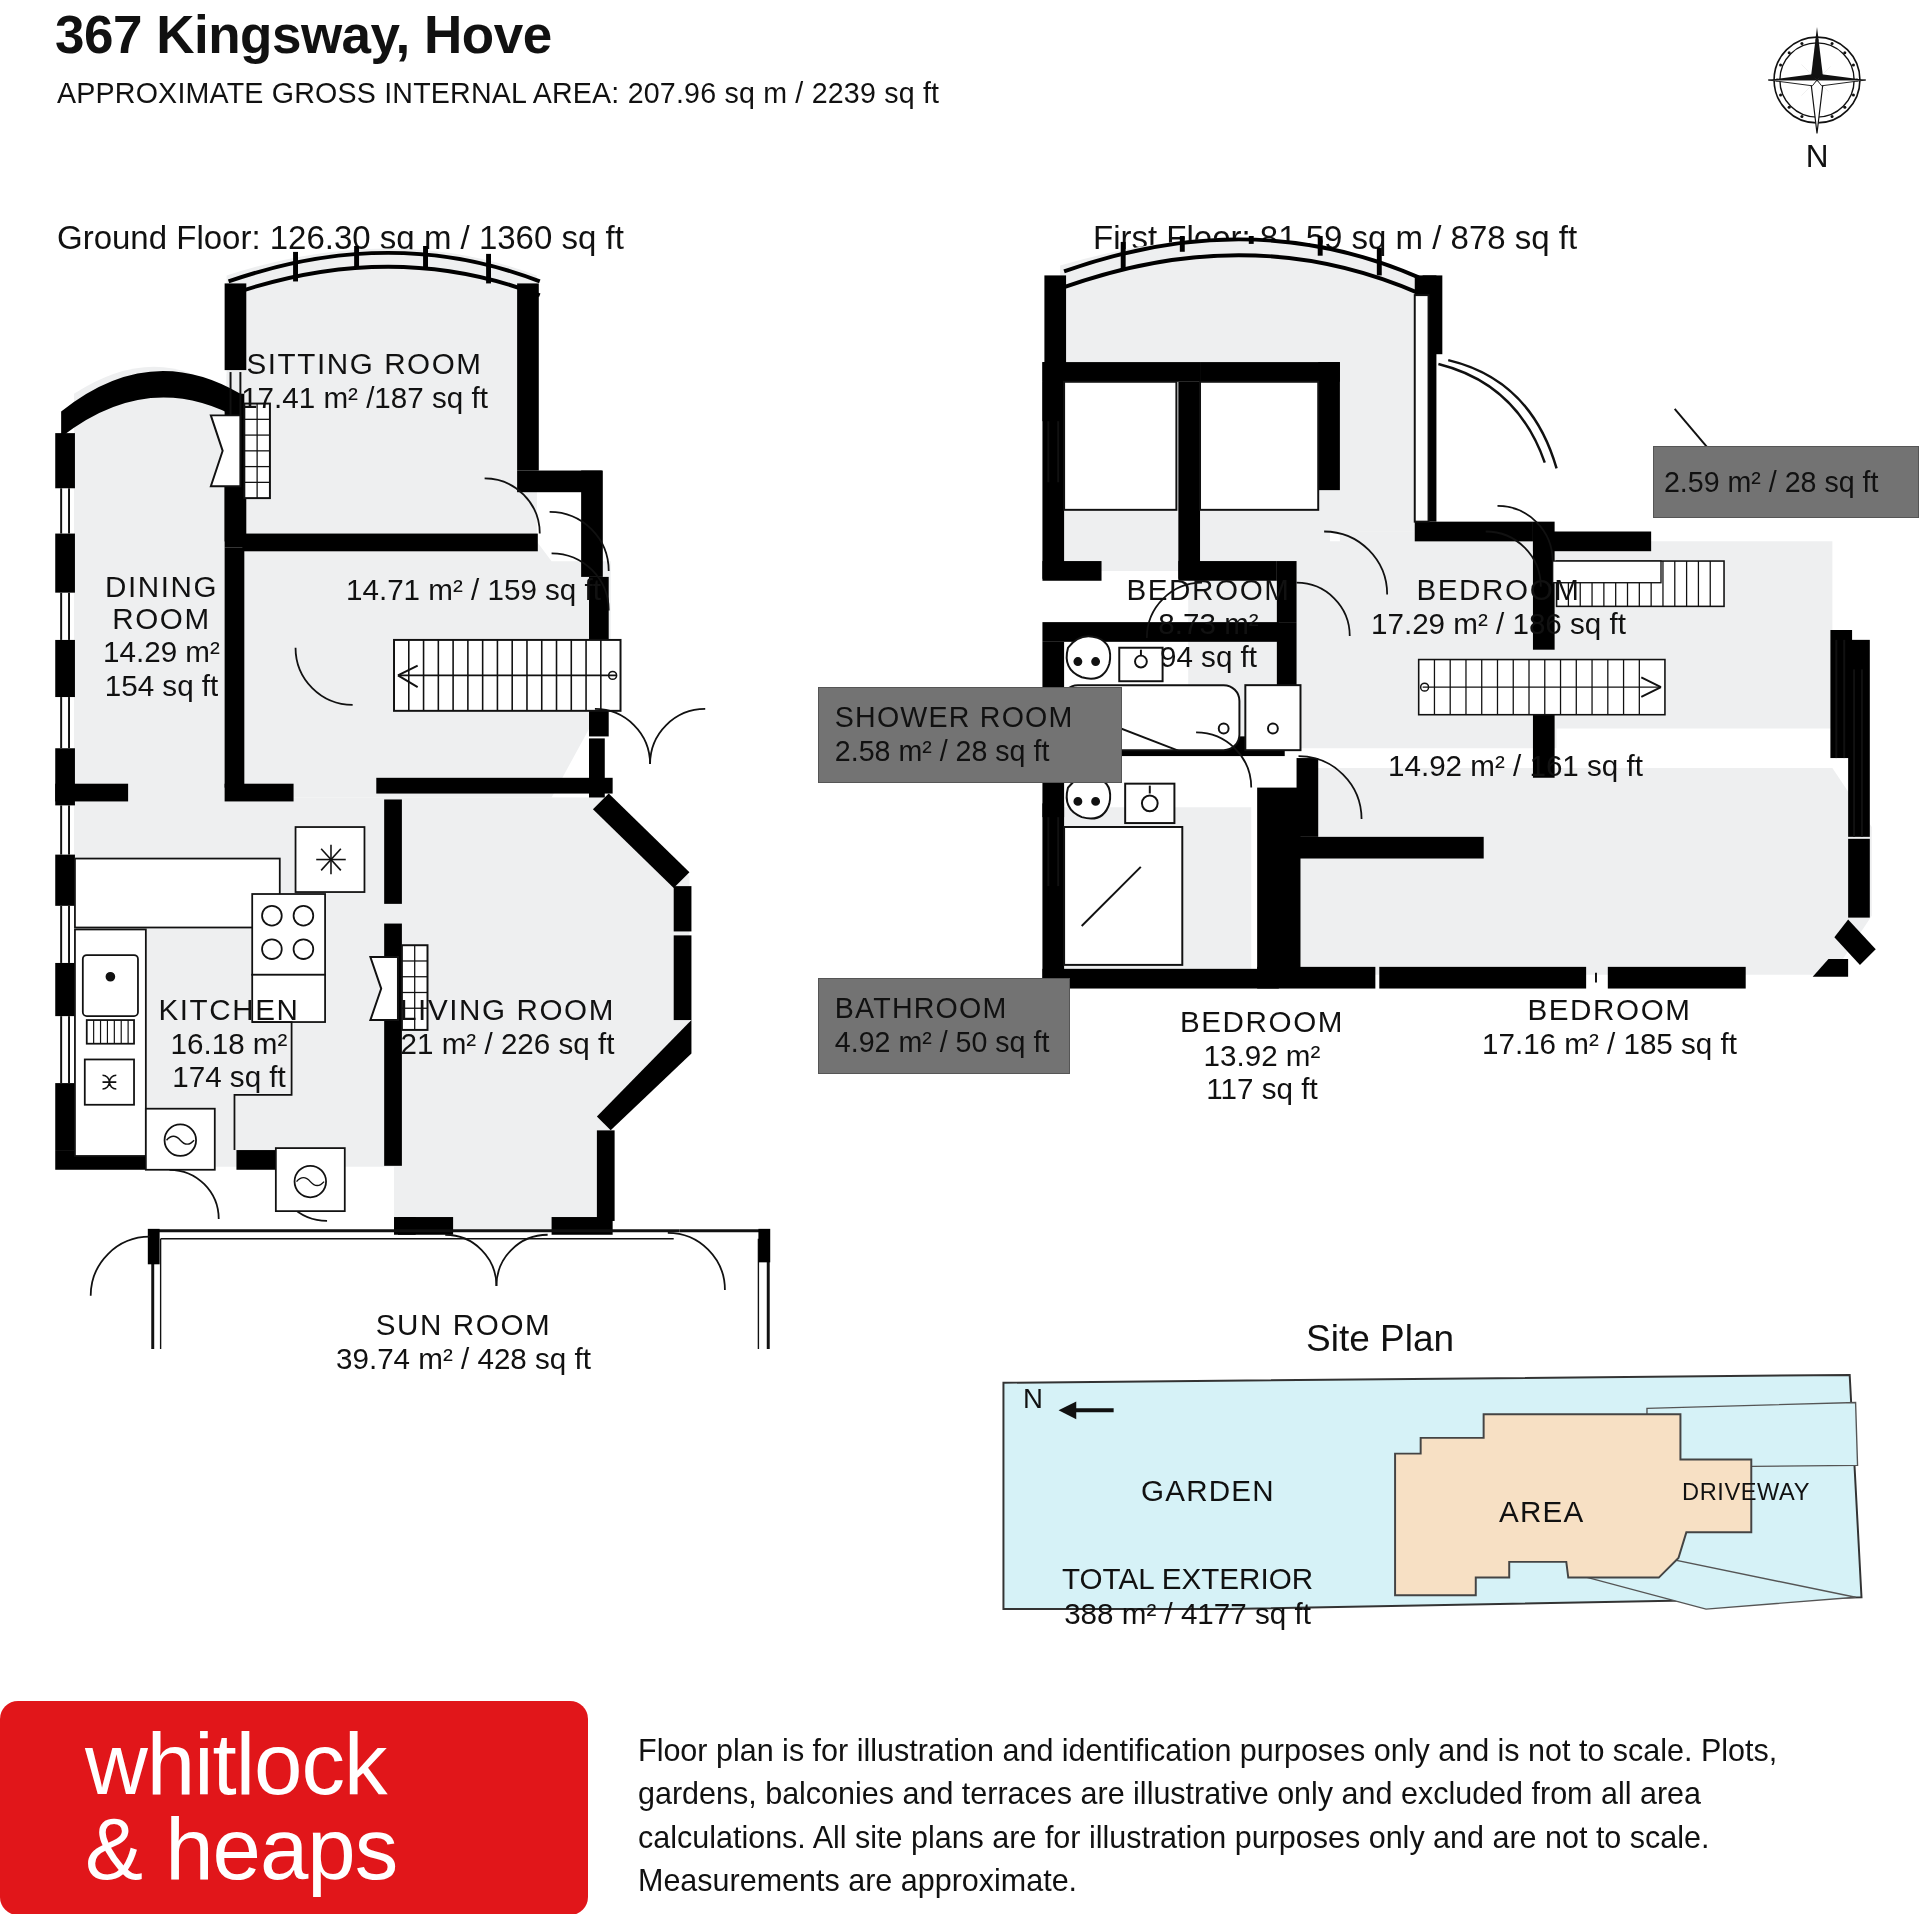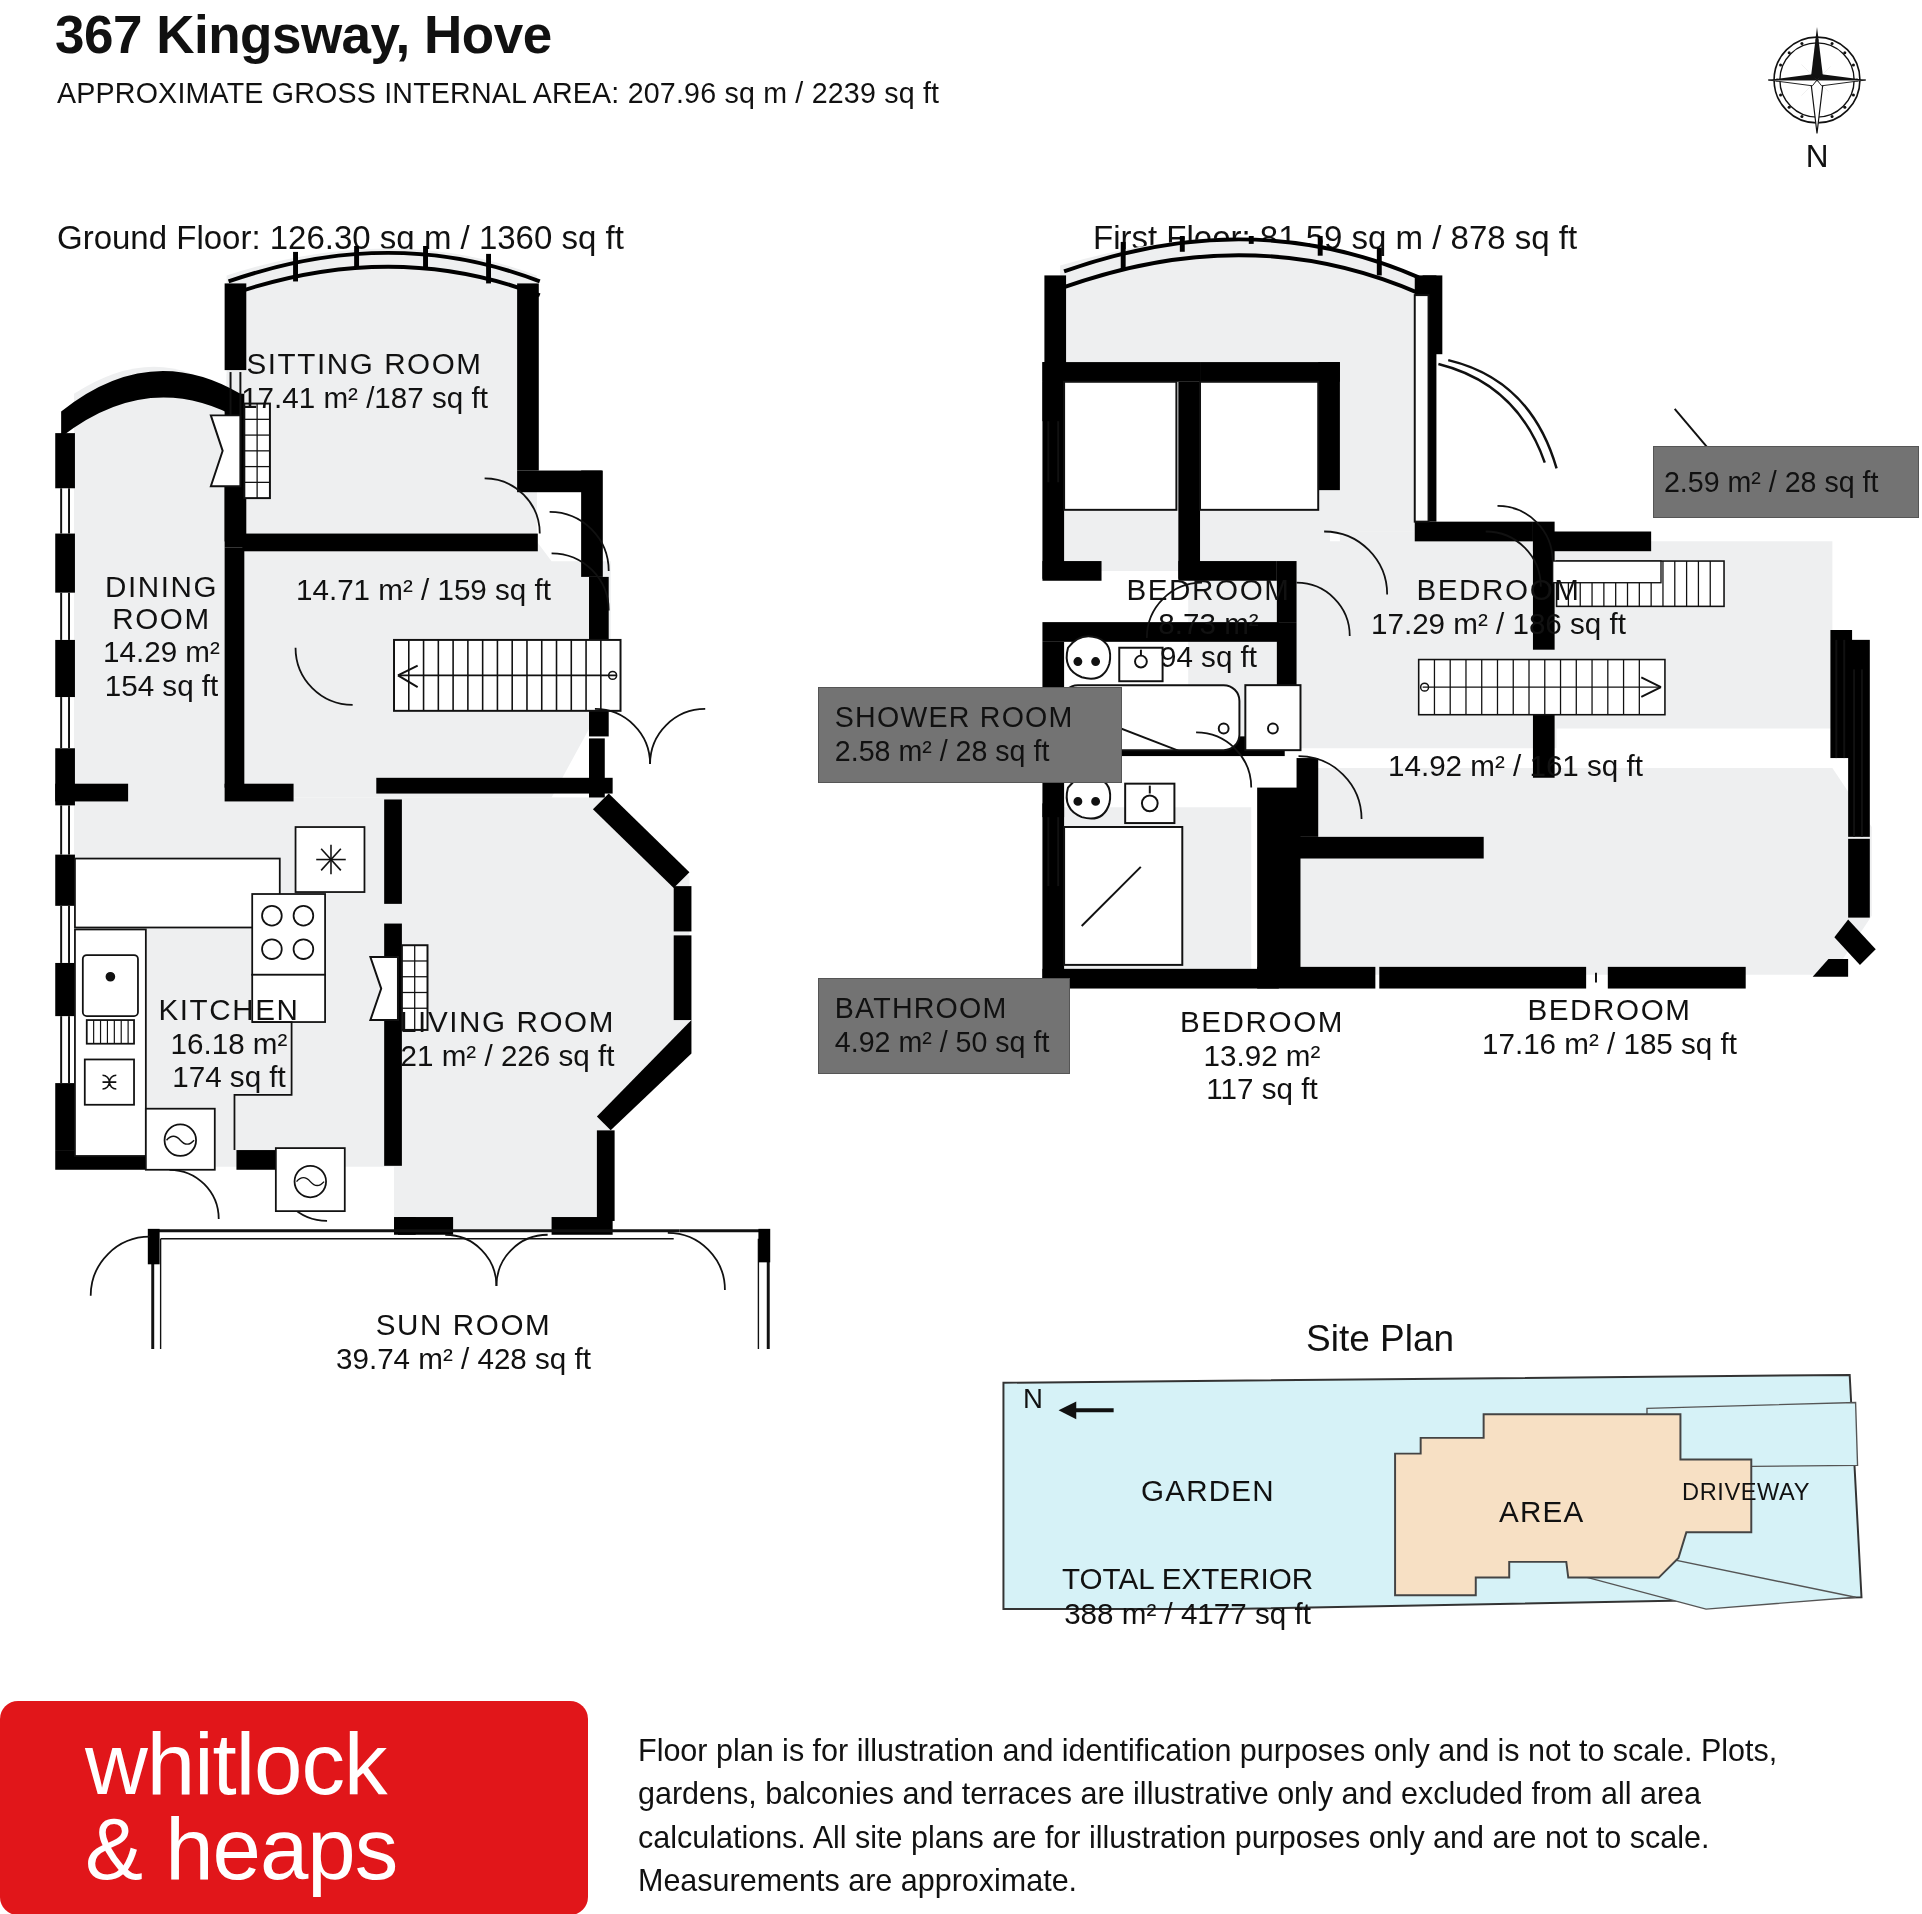--- a/index.html
+++ b/index.html
@@ -343,31 +343,31 @@
   <div class="room-name">SITTING ROOM</div>
   <div class="room-area">17.41 m² /187 sq ft</div>
 </div>
 
 <div class="abs room-label" style="left:55px; top:571px; width:213px;">
   <div class="room-name" style="line-height:1.08"><span>DINING ROOM</span></div>
   <div class="room-area">14.29 m²</div>
   <div class="room-area">154 sq ft</div>
 </div>
 
-<div class="abs room-label" style="left:246px; top:573px; width:355px;">
+<div class="abs room-label" style="left:246px; top:573px; width:355px;text-align:right;">
   <div class="room-area">14.71 m² / 159 sq ft</div>
 </div>
 
 <div class="abs room-label" style="left:106px; top:993px; width:246px;">
   <div class="room-name">KITCHEN</div>
   <div class="room-area">16.18 m²</div>
   <div class="room-area">174 sq ft</div>
 </div>
 
-<div class="abs room-label" style="left:345px; top:993px; width:325px;margin-top:12px;">
+<div class="abs room-label" style="left:345px; top:993px; width:325px;">
   <div class="room-name">LIVING ROOM</div>
   <div class="room-area">21 m² / 226 sq ft</div>
 </div>
 
 <div class="abs room-label" style="left:286px; top:1308px; width:355px;">
   <div class="room-name">SUN ROOM</div>
   <div class="room-area">39.74 m² / 428 sq ft</div>
 </div>
 
 <svg class="abs" id="first-plan" viewBox="0 0 932 1000">

